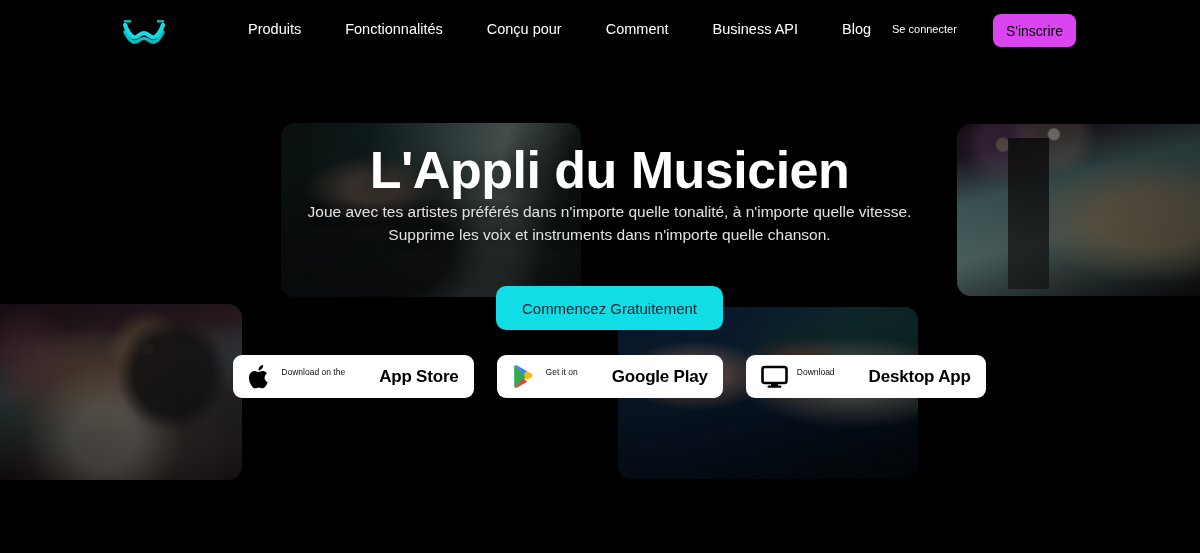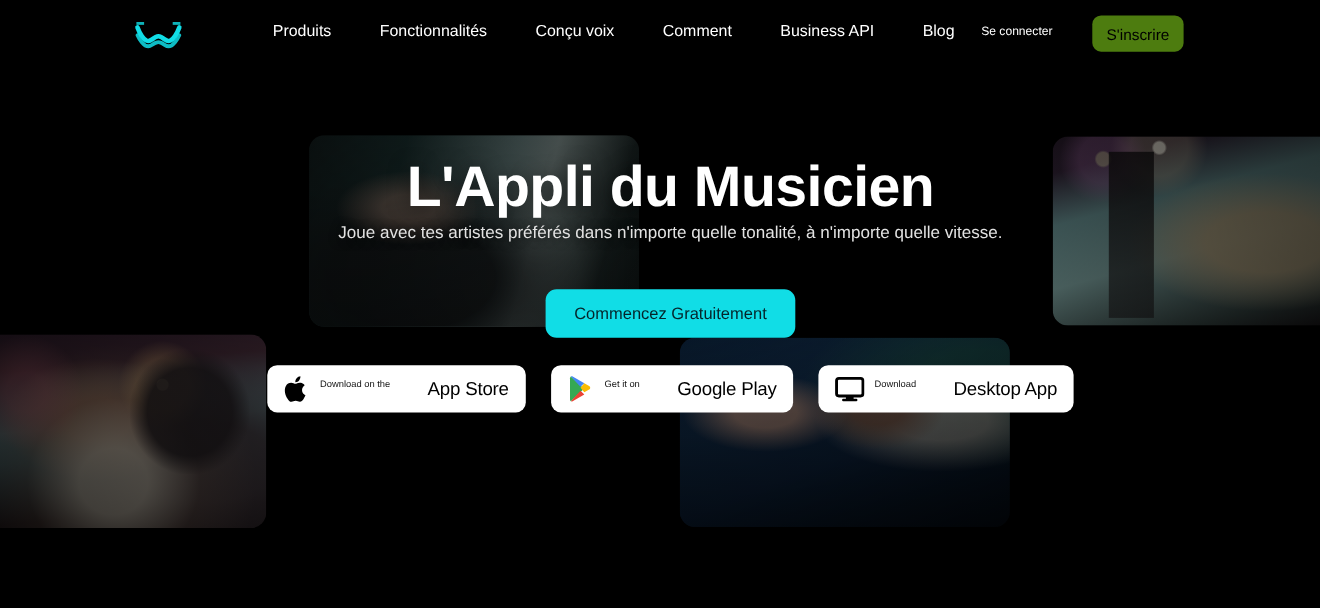--- a/index.html
+++ b/index.html
@@ -71,41 +71,41 @@
 
   
   .header { position: absolute; left:0; top:0; width:1200px; height:62px; z-index: 10;
     display:flex; align-items:center; }
   .logo { position:absolute; left:122px; top:16px; width:44px; height:30px; display:block; }
   .nav { position:absolute; left:248px; top:21px; display:flex; gap:0; }
   .nav a { color:#fff; font-size:14.5px; text-decoration:none; white-space:nowrap; padding:0 22px; }
   .nav a:first-child { padding-left:0; }
   .login { position:absolute; left:892px; top:23px; color:#fff; font-size:11px; text-decoration:none; white-space:nowrap; }
   .signup { position:absolute; left:993px; top:14px; width:83px; height:33px;
-    background:#4d7c0f; color:#000; border:none; border-radius:8px;
+    background:#d946ef; color:#000; border:none; border-radius:8px;
     font-size:14px; font-family:"Liberation Sans", sans-serif; cursor:pointer; }
 
   
   .hero { position:absolute; left:0; top:0; width:1200px; height:553px; z-index:5;
     display:flex; flex-direction:column; align-items:center;padding-left:19px; }
   .hero h1 { margin-top:140px; color:#fff; font-size:52px; font-weight:bold; letter-spacing:-0.5px;
     text-shadow: 0 2px 18px rgba(0,0,0,.55); }
   .sub { text-align:center; color:#e2e2e2; font-size:15.5px; line-height:23px;
     text-shadow: 0 1px 10px rgba(0,0,0,.75); }
   .cta { margin-top:40px; height:44px; padding:0 26px; border:none; border-radius:10px;
     background:#11dde6; color:#05242a; font-size:15px; font-family:"Liberation Sans", sans-serif;
     cursor:pointer; }
 
   
   .badges { margin-top:25px; display:flex; gap:23px; }
   .badge { display:flex; align-items:center; gap:9px; height:43px; padding:0 15px;
     background:#fff; border-radius:9px; cursor:pointer; }
   .badge .txt { display:flex; flex-direction:row; justify-content:flex-end; line-height:1;gap:34px; }
   .badge .small { color:#111; font-size:8.5px; margin-bottom:3px; }
-  .badge .big { color:#000; font-size:17px; font-weight:normal; letter-spacing:-0.2px; }
+  .badge .big { color:#000; font-size:17px; font-weight:bold; letter-spacing:-0.2px; }
   .badge svg { display:block; flex:none; }
 </style>
 </head>
 <body>
 
 <div class="page">
 
   <div class="photo" id="photo-left">
       <div class="inner"></div>
       <div class="v"></div>
@@ -128,34 +128,35 @@
     <svg class="logo" viewBox="0 0 44 30">
       <path d="M3 9 C3 9, 9 26, 16 20 C21 16, 23 16, 28 20 C35 26, 41 9, 41 9" fill="none" stroke="#11dde6" stroke-width="4.2" stroke-linecap="round"></path>
       <path d="M3 16 C3 16, 9 30, 16 25 C21 21.5, 23 21.5, 28 25 C35 30, 41 16, 41 16" fill="none" stroke="#11dde6" stroke-width="3.4" stroke-linecap="round" opacity=".85"></path>
       <rect x="2" y="4" width="7" height="2.6" fill="#11dde6" opacity=".8"></rect>
       <rect x="35" y="4" width="7" height="2.6" fill="#11dde6" opacity=".8"></rect>
     </svg>
 
     <nav class="nav">
       <a href="#">Produits</a>
       <a href="#">Fonctionnalités</a>
-      <a href="#">Conçu voix</a>
+      <a href="#">Conçu pour</a>
       <a href="#">Comment</a>
       <a href="#">Business API</a>
       <a href="#">Blog</a>
     </nav>
 
     <a class="login" href="#">Se connecter</a>
     <button class="signup">S'inscrire</button>
   </div>
 
   <div class="hero">
     <h1>L'Appli du Musicien</h1>
     <div class="sub">
       <div>Joue avec tes artistes préférés dans n'importe quelle tonalité, à n'importe quelle vitesse.</div>
+      <div>Supprime les voix et instruments dans n'importe quelle chanson.</div>
     </div>
 
     <button class="cta">Commencez Gratuitement</button>
 
     <div class="badges">
 
       <div class="badge">
         <svg width="24" height="28" viewBox="0 0 24 28">
           <path fill="#000" d="M16.6 14.7c0-3 2.4-4.4 2.5-4.5-1.4-2-3.5-2.3-4.2-2.3-1.8-.2-3.5 1-4.4 1-.9 0-2.3-1-3.8-1-2 0-3.8 1.1-4.8 2.9-2 3.5-.5 8.8 1.5 11.6 1 1.4 2.1 3 3.6 2.9 1.5-.1 2-.9 3.8-.9 1.8 0 2.2.9 3.8.9 1.6 0 2.6-1.4 3.5-2.8 1.1-1.6 1.6-3.2 1.6-3.3-.1 0-3.1-1.2-3.1-4.5z"></path>
           <path fill="#000" d="M13.9 5.8c.8-1 1.3-2.4 1.2-3.8-1.2.1-2.6.8-3.4 1.8-.7.9-1.4 2.3-1.2 3.6 1.3.1 2.7-.7 3.4-1.6z"></path>

